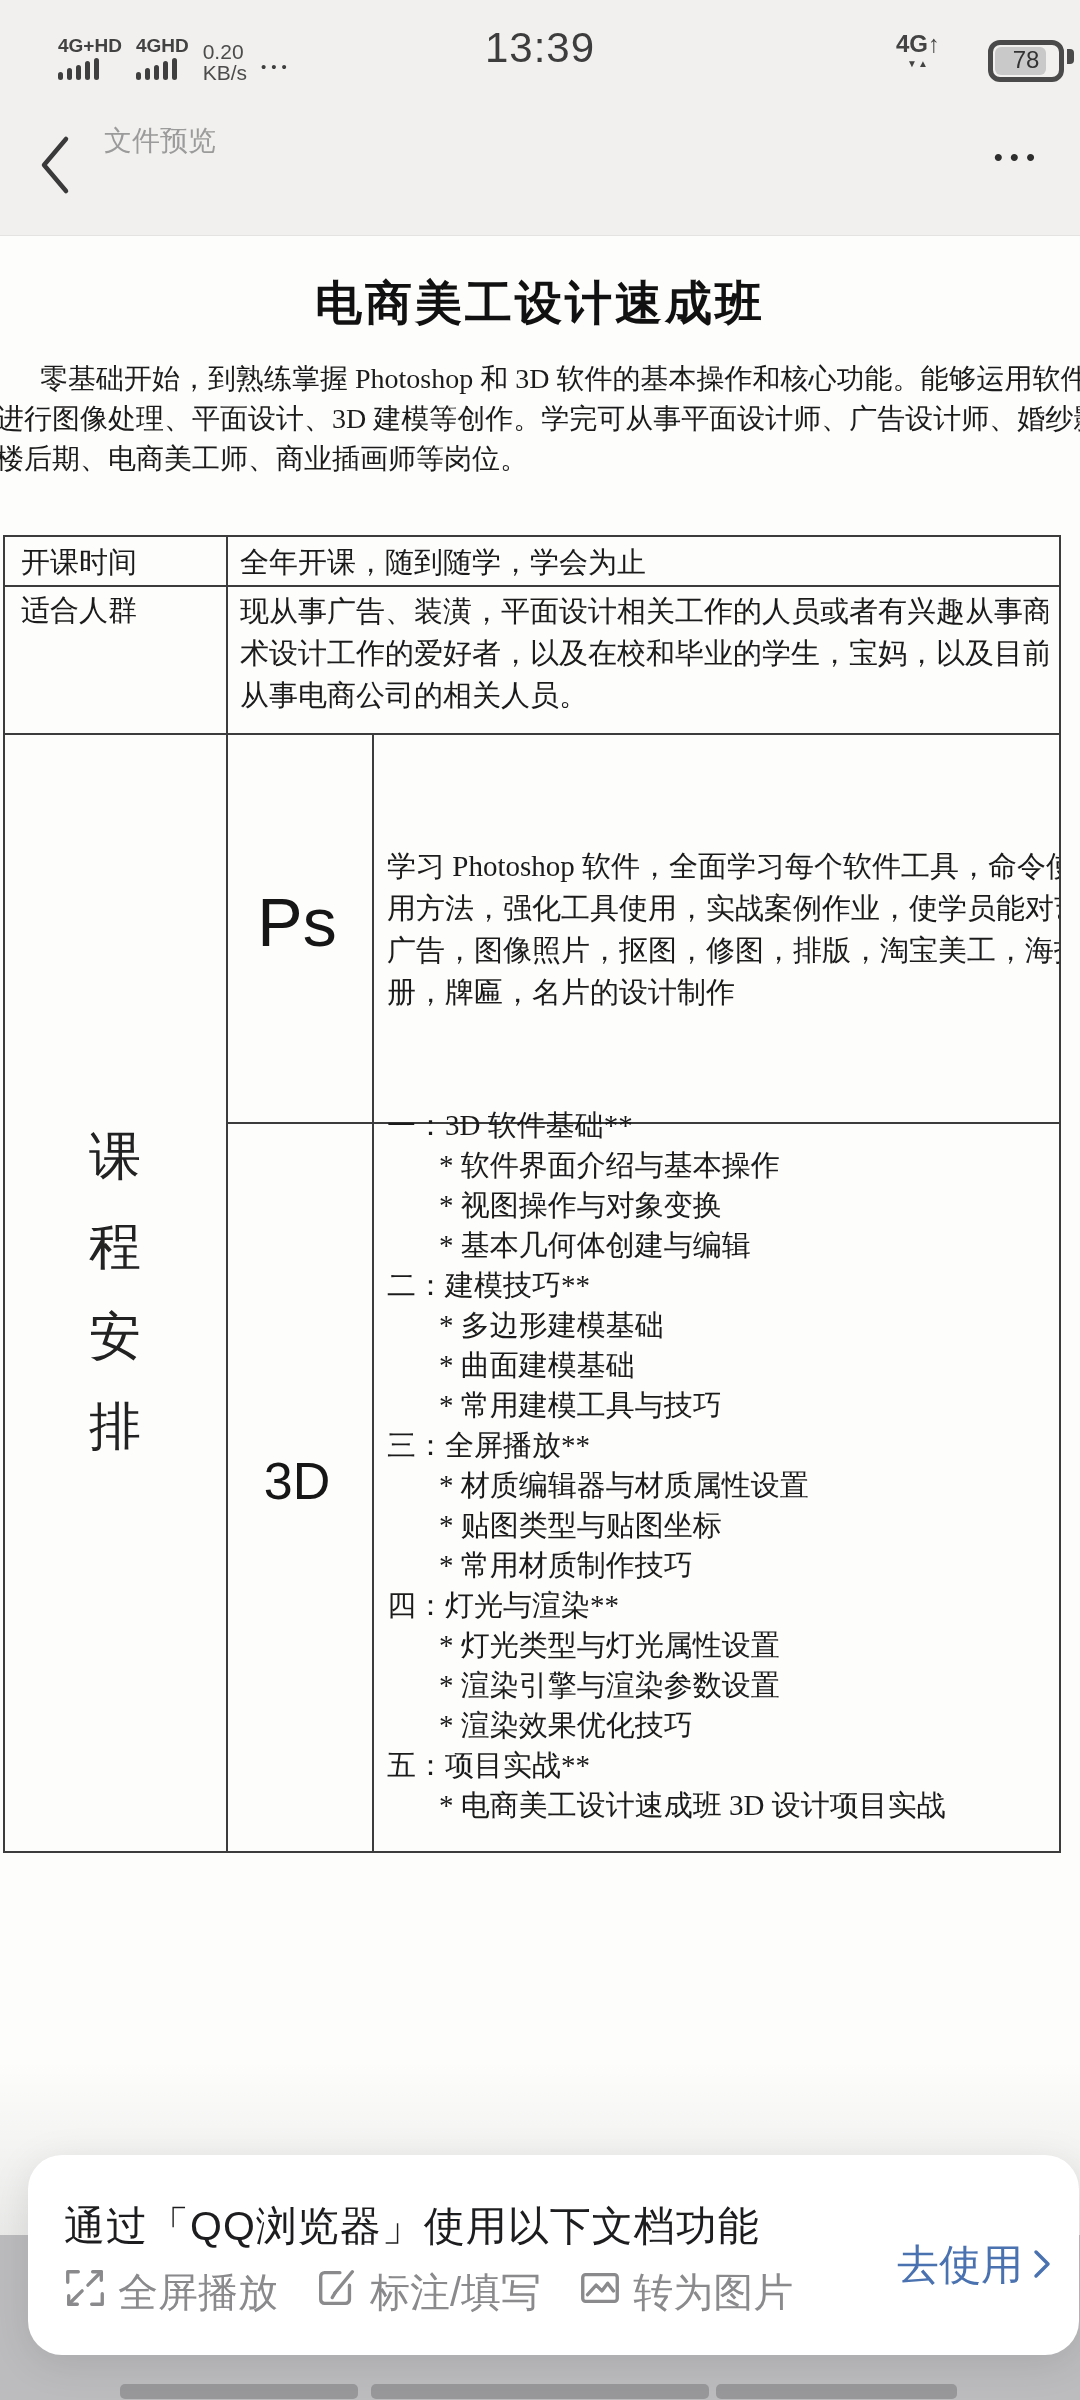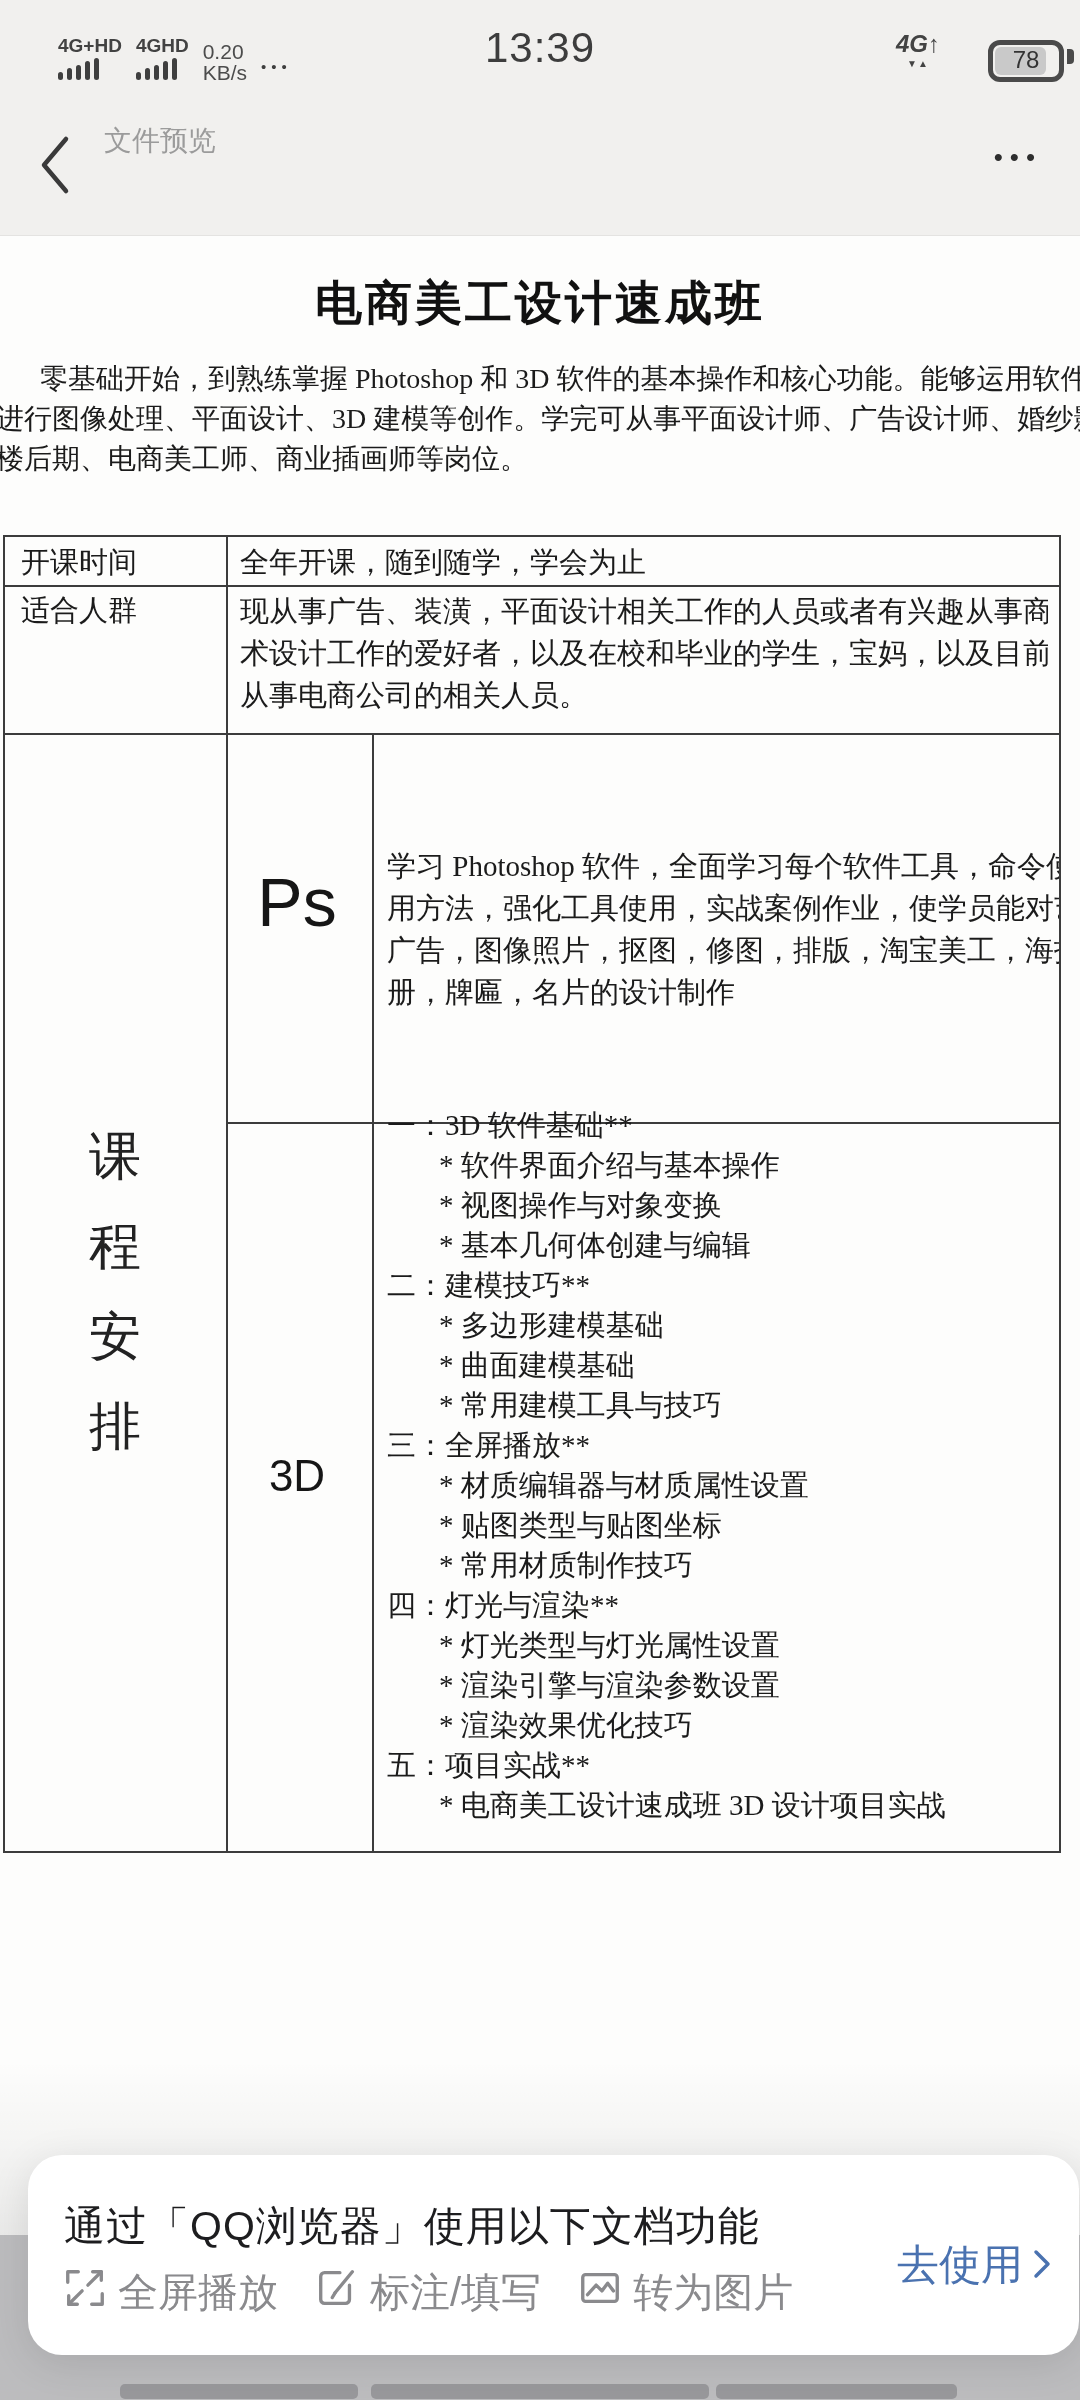--- a/index.html
+++ b/index.html
@@ -14,21 +14,21 @@
   .netgrp{display:flex;flex-direction:column;align-items:flex-start;line-height:1;}
   .netlbl{font-size:19px;font-weight:bold;letter-spacing:0;}
   .bars{margin-top:3px;}
   .speed{display:flex;flex-direction:column;line-height:1;font-size:21px;color:#4c4c4c;}
   .speed span{display:block;}
   .dots3{font-size:15px;letter-spacing:5px;color:#3e3e3e;padding-bottom:8px;}
   .sb-time{position:absolute;left:0;top:24px;width:1080px;text-align:center;
            font-size:42px;color:#3d3d3d;letter-spacing:1px;}
   .sb-right{position:absolute;right:140px;top:32px;display:flex;flex-direction:column;
             align-items:center;line-height:1;color:#434343;}
-  .netind{font-size:24px;font-weight:bold;font-style:italic;}
+  .netind{font-size:24px;font-weight:bold;}
   .updown{font-size:10px;letter-spacing:1px;margin-top:3px;}
   .battery{position:absolute;right:16px;top:40px;width:66px;height:32px;
            border:5px solid #4a4a4a;border-radius:12px;background:#f1f0ee;overflow:hidden;}
   .batt-fill{position:absolute;left:2px;top:2px;bottom:2px;width:78%;background:#c9c9c9;border-radius:6px;}
   .batt-num{position:absolute;left:0;top:1px;width:100%;text-align:center;font-size:24px;color:#333;}
   .batt-nub{position:absolute;right:6px;top:49px;width:7px;height:15px;background:#4a4a4a;
             border-radius:0 4px 4px 0;}
 
   .header{position:absolute;left:0;top:90px;width:1080px;height:145px;}
   .back-btn{position:absolute;left:36px;top:118px;width:48px;height:74px;margin-top:-82px;
@@ -53,22 +53,22 @@
   .hline,.vline{position:absolute;background:#3c3c3c;}
   .hline{height:2px;left:0;right:0;}
   .vline{width:2px;top:0;bottom:0;}
   .cell{position:absolute;font-size:29px;line-height:38px;color:#1b1b1b;}
   .pre{white-space:pre;overflow:hidden;}
   .sched{position:absolute;left:0;top:575px;width:220px;text-align:center;
          font-size:52px;color:#222;}
   .sched div{height:90px;line-height:90px;}
   .biglabel{position:absolute;left:219px;width:146px;text-align:center;
             font-family:"Liberation Sans",sans-serif;color:#161616;}
-  .ps-label{top:326px;font-size:68px;font-weight:500;}
-  .td-label{top:914px;font-size:44px;font-weight:500;}
+  .ps-label{top:346px;font-size:68px;font-weight:500;}
+  .td-label{top:914px;font-size:52px;font-weight:500;}
   .course-line{height:40px;line-height:40px;white-space:pre;}
   .course-line.sub{padding-left:52px;}
 
   
   .shadow-strip{position:absolute;left:0;top:2060px;width:1080px;height:175px;
                 background:linear-gradient(to bottom,rgba(0,0,0,0) 0%,rgba(0,0,0,0.075) 100%);}
   .bottom-gray{position:absolute;left:0;top:2235px;width:1080px;height:165px;background:#bcbcbe;}
   .nav-seg{position:absolute;top:2384px;height:15px;background:#98989b;border-radius:5px;}
   .seg1{left:120px;width:238px;} .seg2{left:371px;width:338px;} .seg3{left:716px;width:241px;}
 

